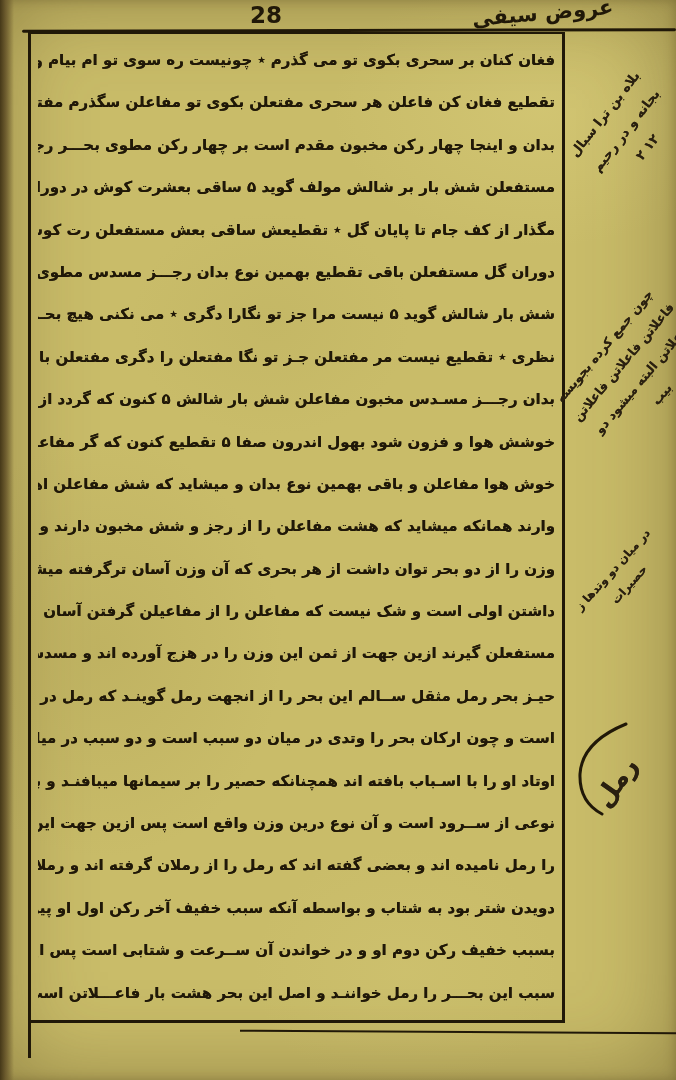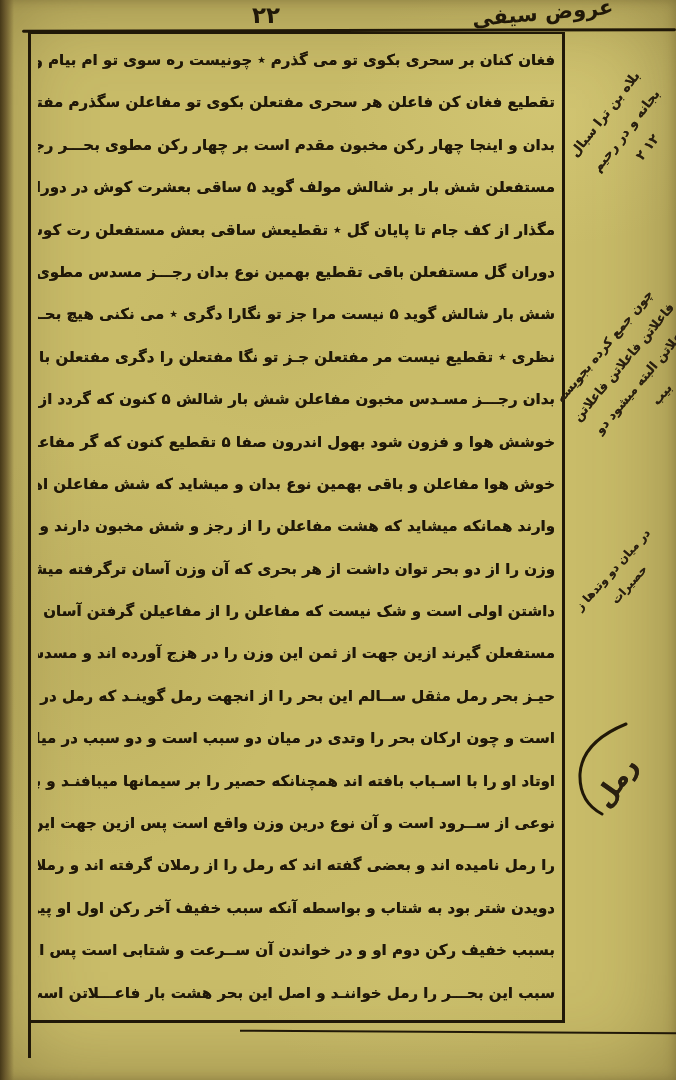--- a/index.html
+++ b/index.html
@@ -70,21 +70,21 @@
   .note-4{left:576px;top:770px;width:80px;font-size:26px;transform:rotate(-55deg);}
   .flourish{position:absolute;left:568px;top:718px;}
 </style>
 </head>
 <body>
 
 <div class="page">
   <div class="gutter"></div>
 
   <div class="running-title">عروض سیفی</div>
-  <div class="page-number">٢٢</div>
+  <div class="page-number">28</div>
   <div class="top-rule"></div>
 
   <div class="frame">
     <div class="text-block">
       <div class="line">فغان کنان بر سحری بکوی تو می گذرم ٭ چونیست ره سوی تو ام بیام و درمی نگرم ٭</div>
       <div class="line">تقطیع فغان کن فاعلن هر سحری مفتعلن بکوی تو مفاعلن سگذرم مفتعلن باقی تقطیع بهمه نهج</div>
       <div class="line">بدان و اینجا چهار رکن مخبون مقدم است بر چهار رکن مطوی بحـــر رجز مسدس سالم</div>
       <div class="line">مستفعلن شش بار بر شالش مولف گوید ۵ ساقی بعشرت کوش در دوران گل</div>
       <div class="line">مگذار از کف جام تا پایان گل ٭ تقطیعش ساقی بعش مستفعلن رت کوش در مستفعلن</div>
       <div class="line">دوران گل مستفعلن باقی تقطیع بهمین نوع بدان رجـــز مسدس مطوی مفتعلن</div>

